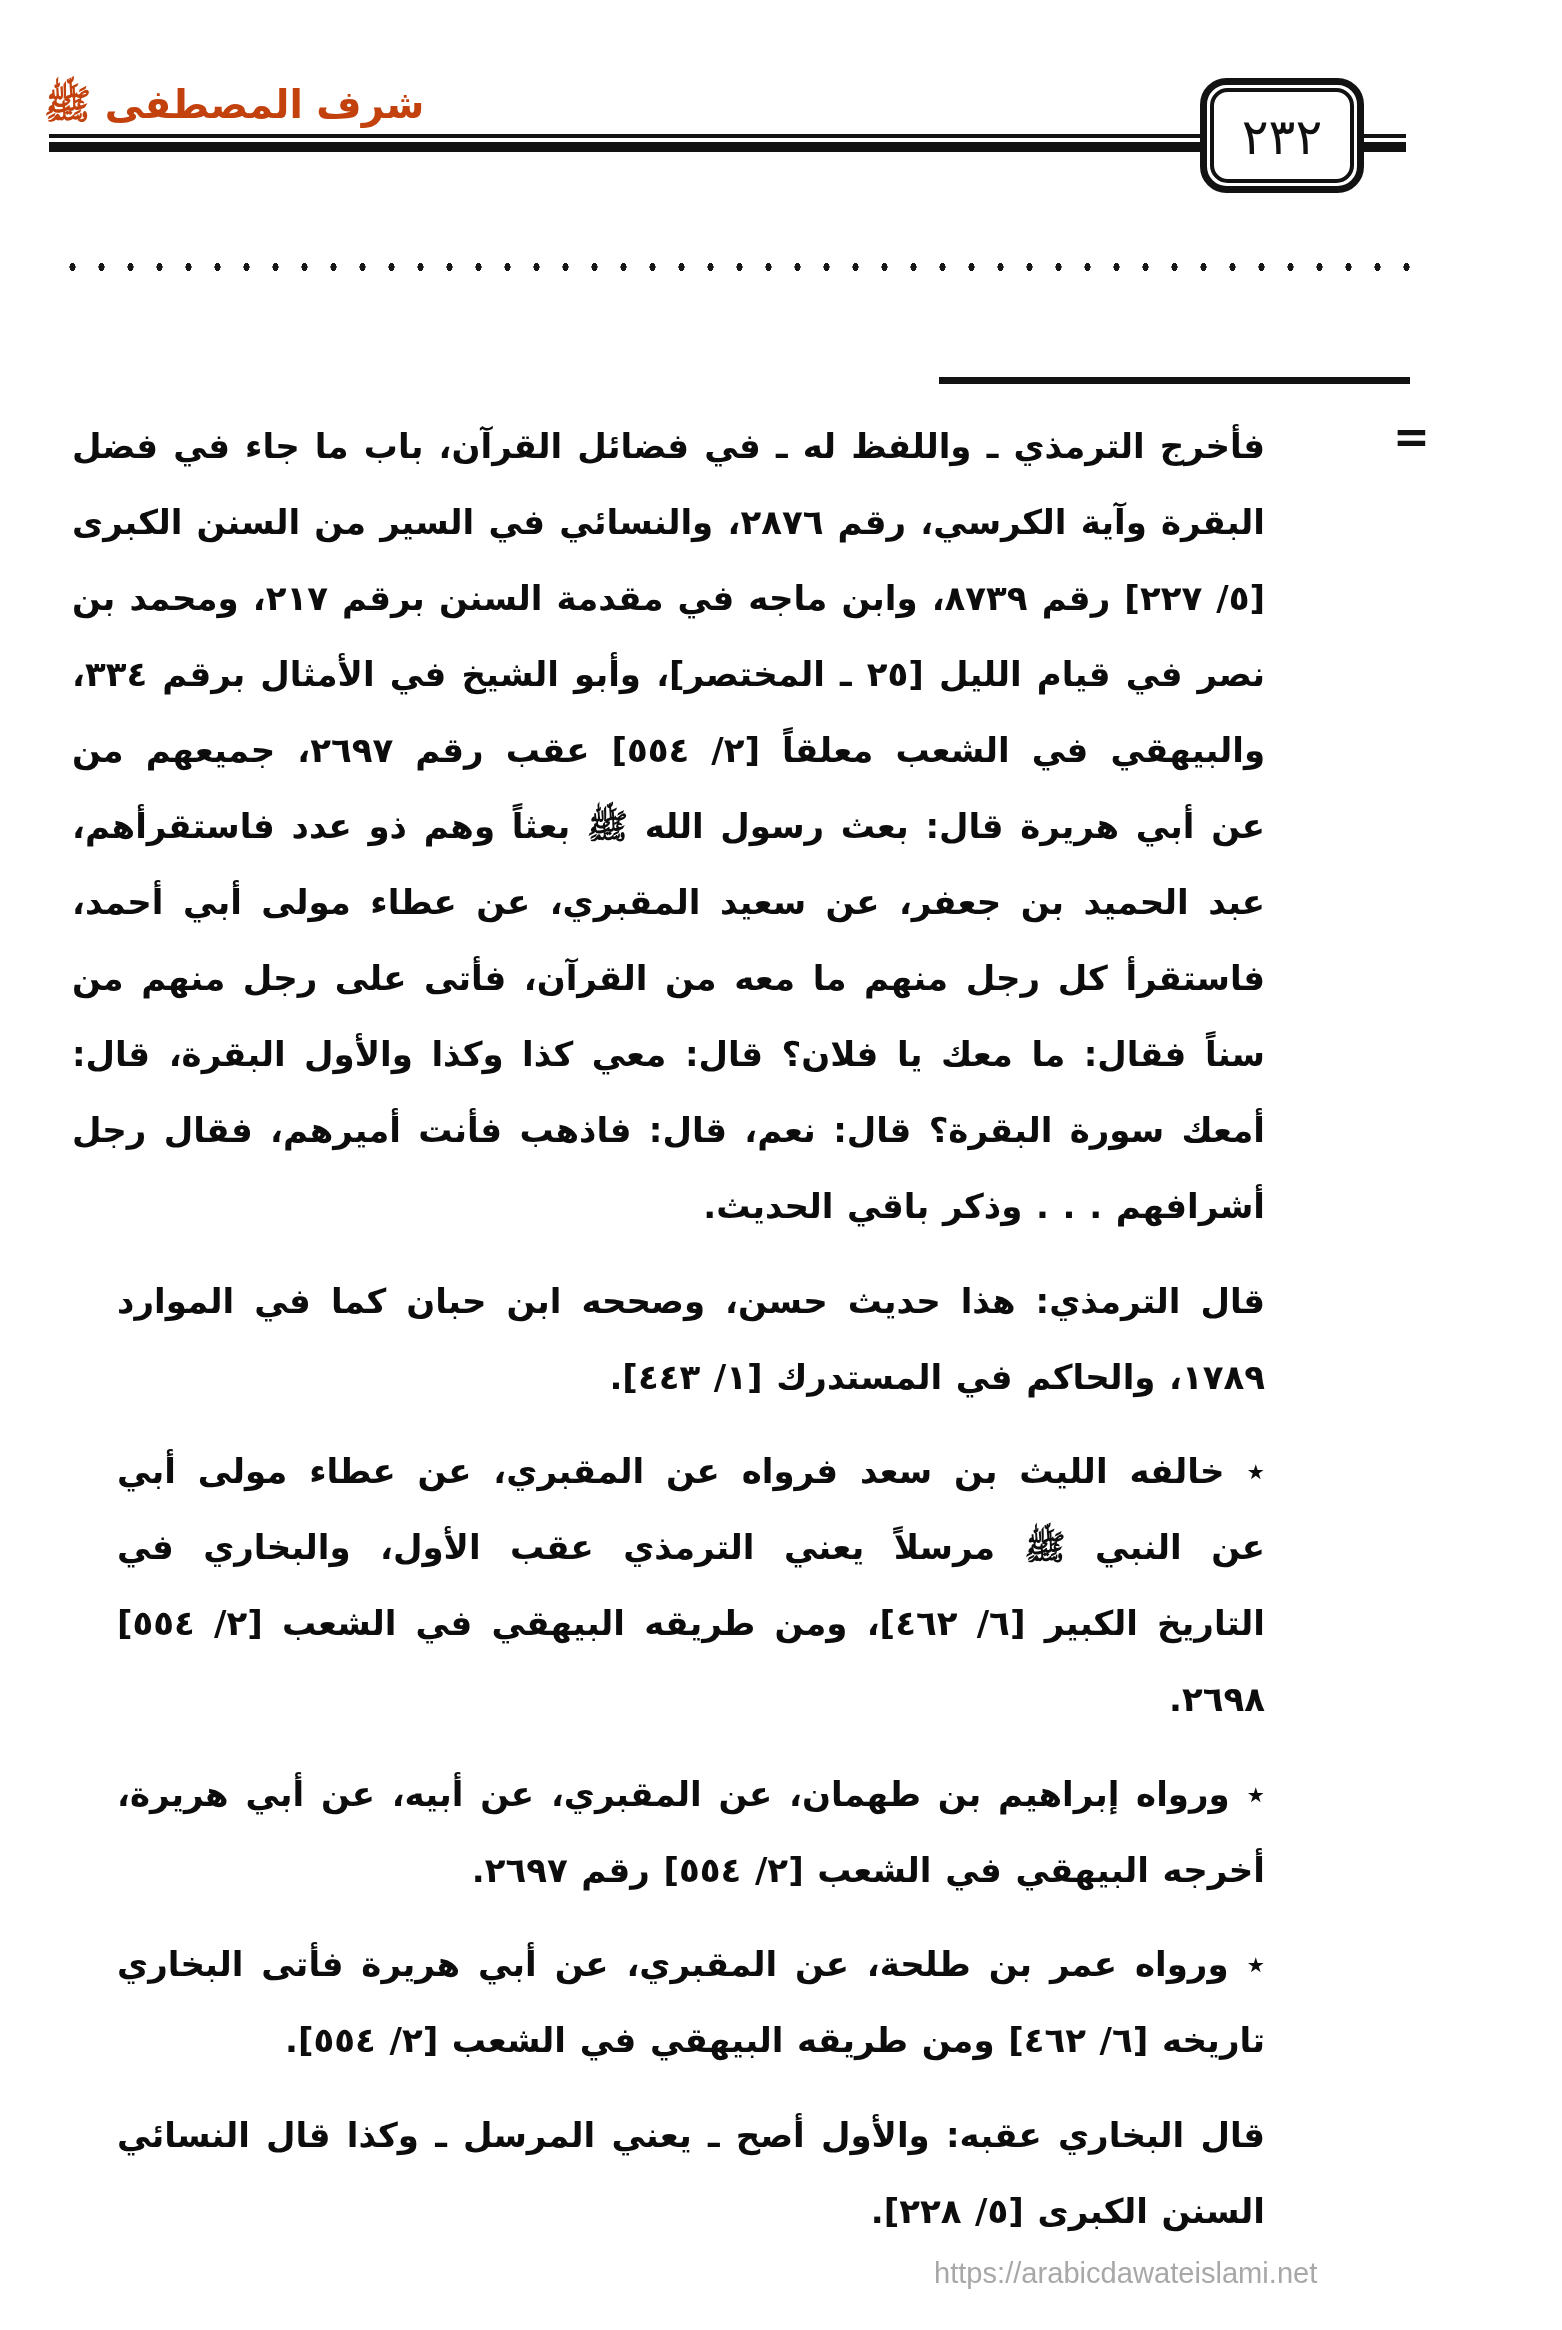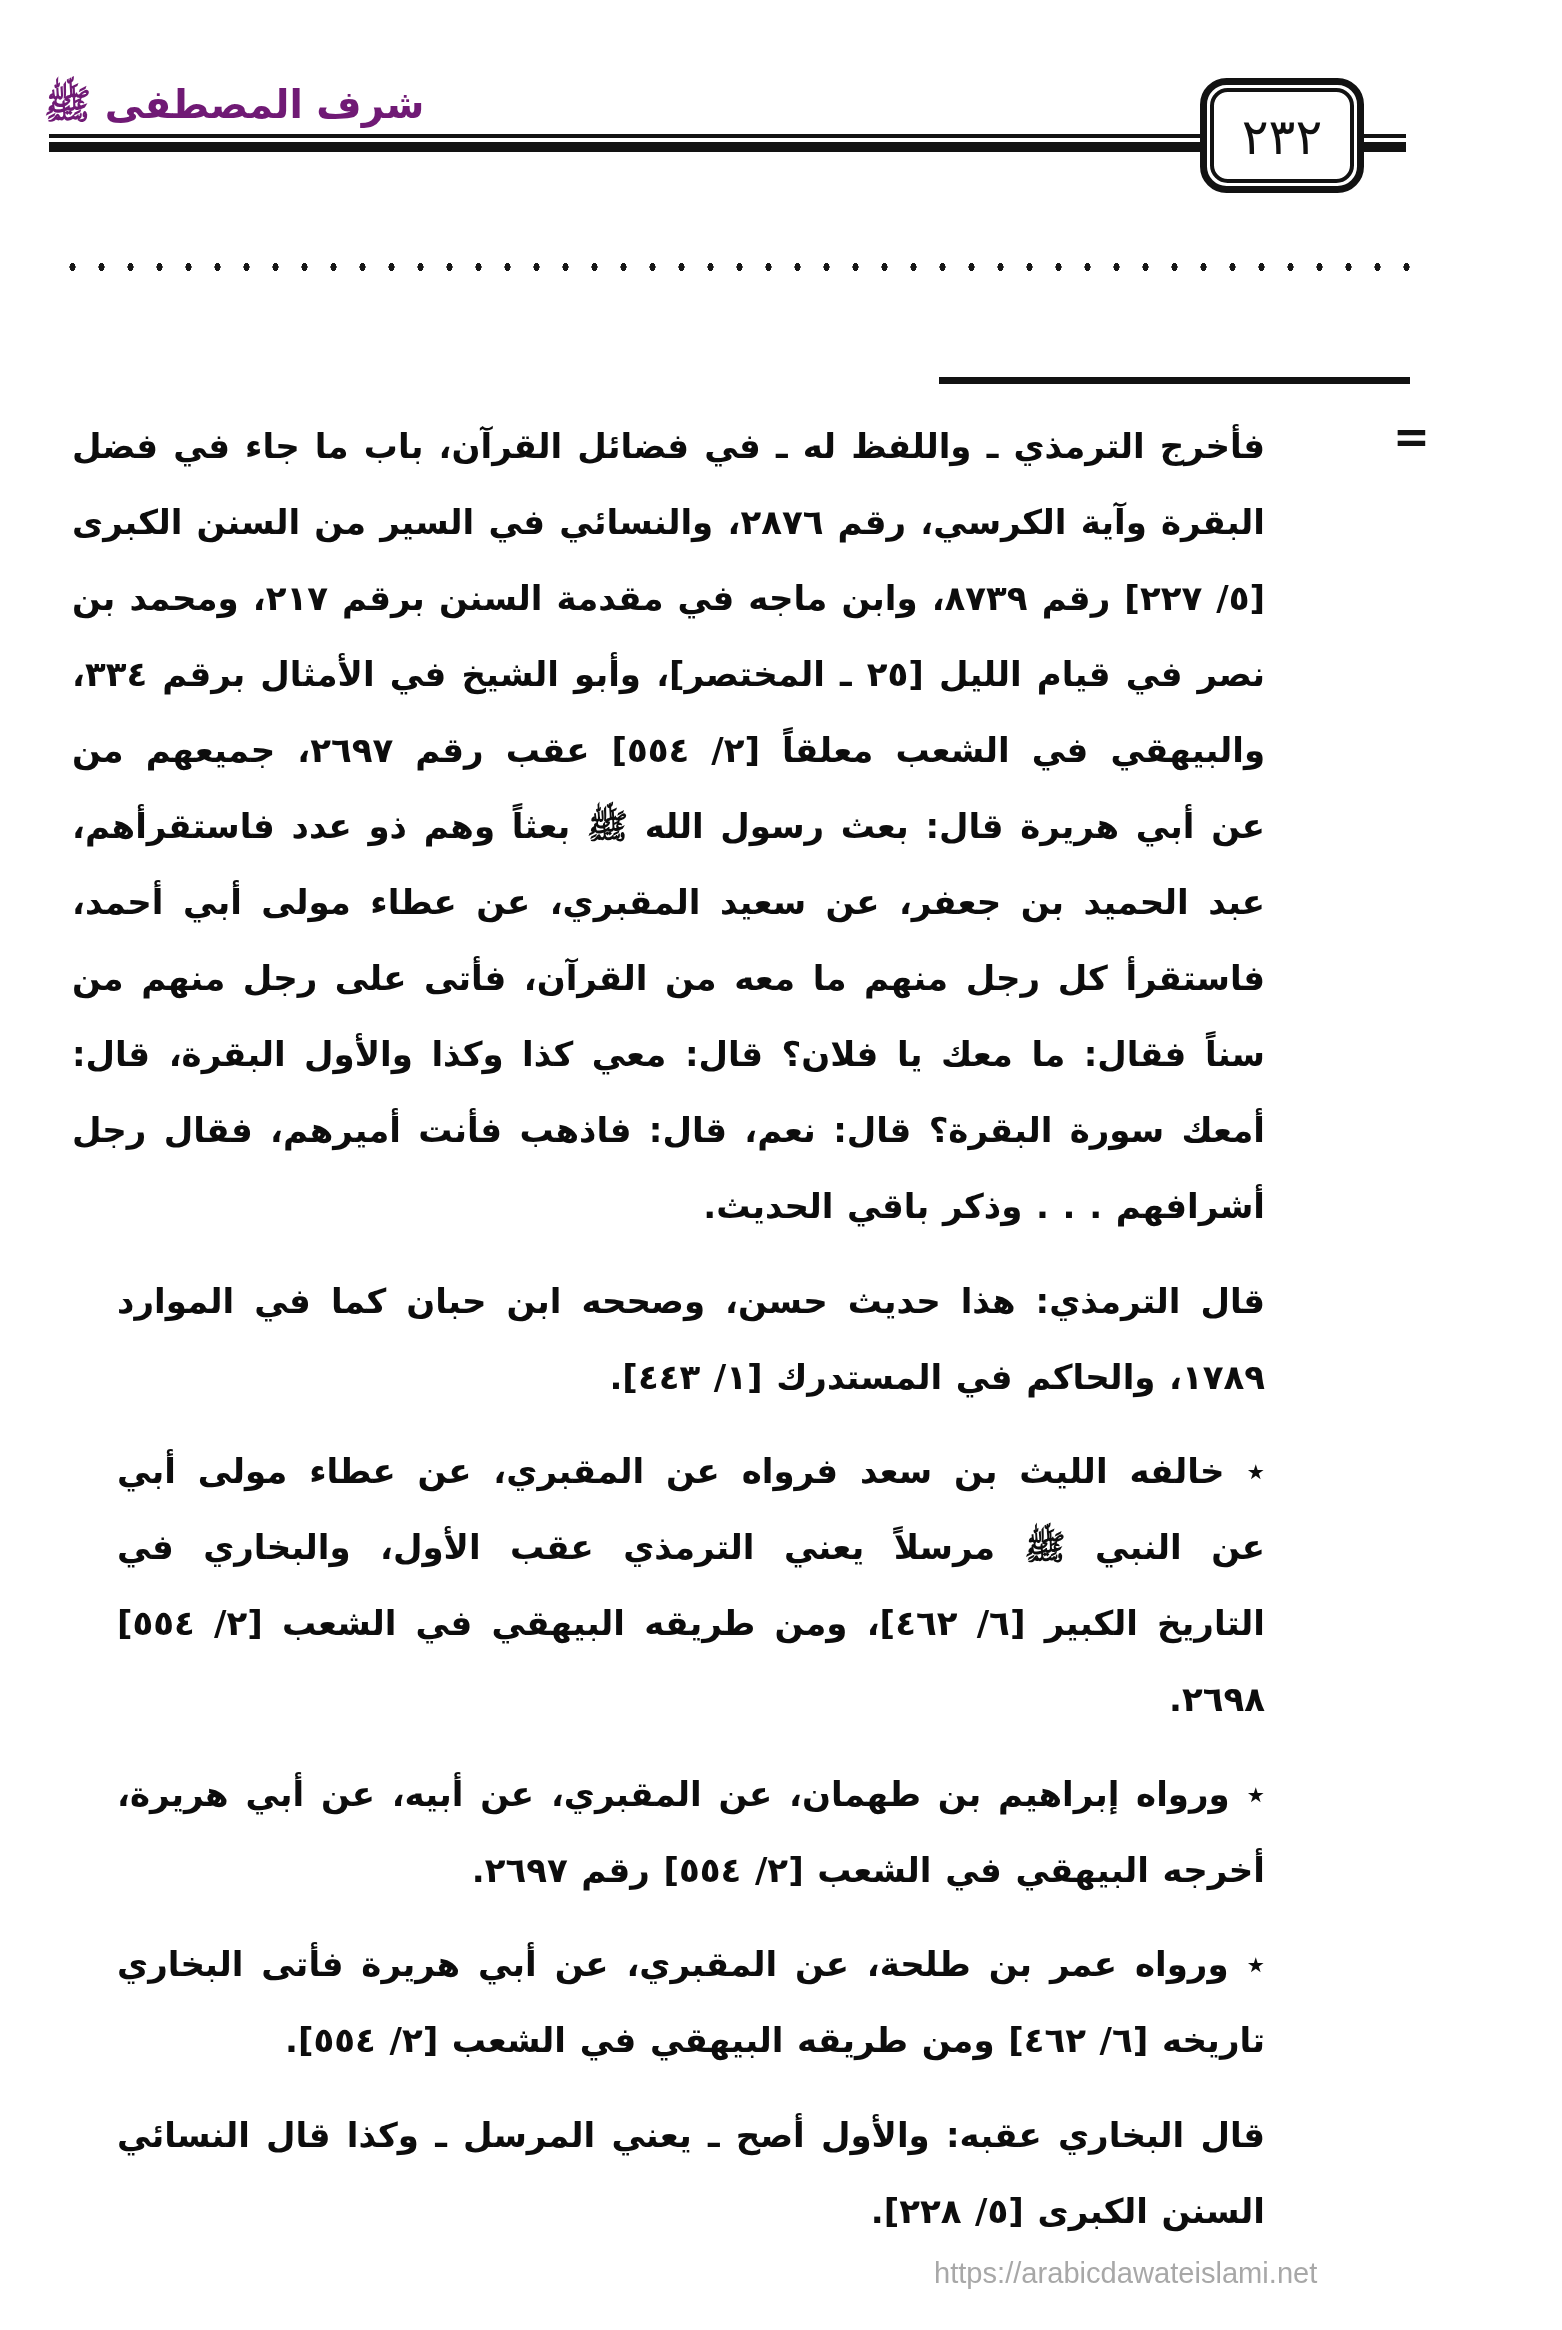--- a/index.html
+++ b/index.html
@@ -1,20 +1,20 @@
 <!DOCTYPE html>
 <html lang="ar" style="font-size:14px"><head>
 <meta charset="utf-8">
 <style>
   html,body{margin:0;padding:0;background:#e8e8e8;}
   #page{position:relative;width:1562px;height:2330px;background:#ffffff;overflow:hidden;
         font-family:"DejaVu Sans",sans-serif;color:#101010;}
   
   .book-title{position:absolute;left:44px;top:81px;direction:rtl;font-size:39px;font-weight:bold;
-              white-space:nowrap;color:#701a75;}
+              white-space:nowrap;color:#c2410c;}
   .rule-thin{position:absolute;left:49px;top:134px;width:1357px;height:3.5px;background:#121212;}
   .rule-thick{position:absolute;left:49px;top:142px;width:1357px;height:9.7px;background:#121212;}
   .pagebox{position:absolute;left:1200px;top:78px;width:150px;height:101px;background:#ffffff;
            border:7px solid #121212;border-radius:26.5px;z-index:2;}
   .pagebox-inner{position:absolute;left:2.7px;top:2.7px;right:2.7px;bottom:2.7px;border:4.4px solid #121212;
            border-radius:17.7px;display:flex;align-items:center;justify-content:center;}
   .page-num{font-size:50px;font-weight:normal;direction:rtl;line-height:1;padding-top:3.5px;}
   
   .dots{position:absolute;left:58px;top:258px;width:1353px;height:17.7px;
         background-image:radial-gradient(ellipse 3.2px 4.2px at 50% 50%,#161616 92%,rgba(0,0,0,0) 100%);

